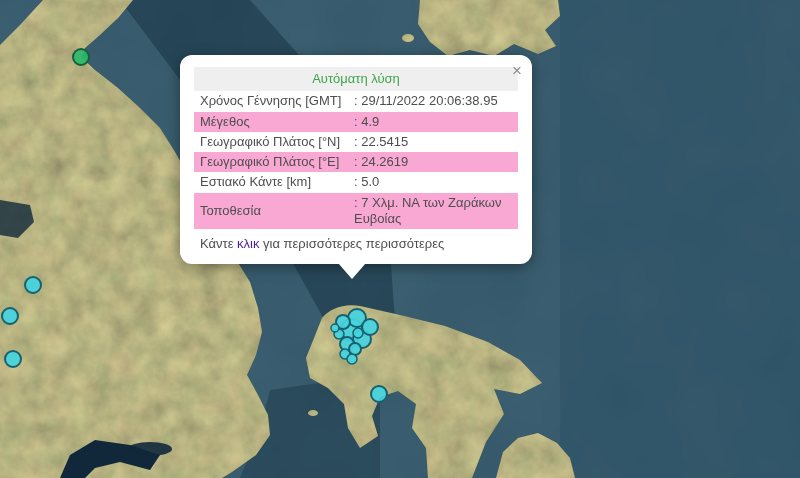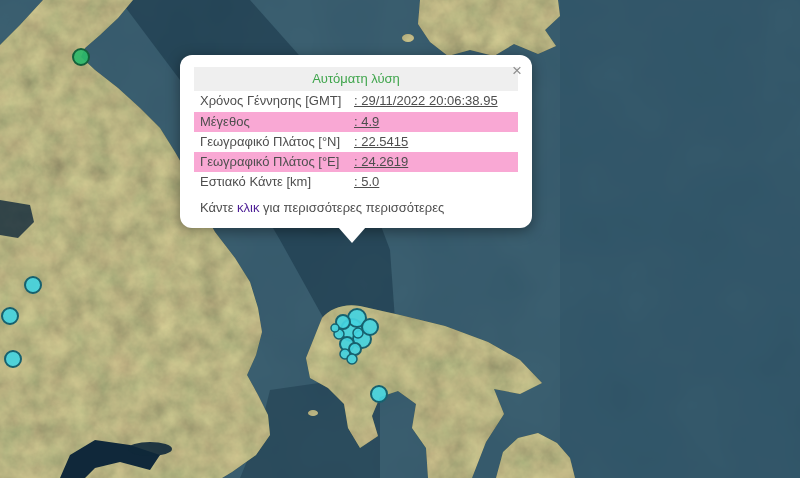--- a/index.html
+++ b/index.html
@@ -29,21 +29,21 @@
     font-size:17px;color:#8f8f8f;cursor:pointer;
     font-family:"Liberation Sans", sans-serif;
   }
   .popup table{width:100%;border-collapse:collapse;}
   .popup td{padding:2px 6px;vertical-align:middle;}
   .popup tr.shaded td{background:#f9a8d4;}
   .popup tr.hdr td{
     background:#efefef;text-align:center;color:#3fa54c;padding:4px 18px;
   }
   .popup td.lbl{width:142px;margin-top:8px;}
-  .popup td.val{white-space:normal;text-decoration:underline;}
+  .popup td.val{white-space:normal;}
   .popup-footer{padding:7px 6px 4px;color:#4e4e4e;}
   .popup-footer a{color:#4c1d95;text-decoration:none;cursor:pointer;text-align:center;}
 </style>
 </head>
 <body>
 
 <div class="stage">
 
   <svg class="map-svg" viewBox="0 0 800 478">
     <defs>
@@ -150,20 +150,24 @@
           <td class="val">: 22.5415</td>
         </tr>
         <tr class="shaded">
           <td class="lbl">Γεωγραφικό Πλάτος [°E]</td>
           <td class="val">: 24.2619</td>
         </tr>
         <tr>
           <td class="lbl">Εστιακό Κάντε [km]</td>
           <td class="val">: 5.0</td>
         </tr>
+        <tr class="shaded">
+          <td class="lbl">Τοποθεσία</td>
+          <td class="val">: 7 Χλμ. ΝΑ των Ζαράκων Ευβοίας</td>
+        </tr>
       </tbody>
     </table>
 
     <div class="popup-footer">
       <span>Κάντε </span><a>κλικ</a><span> για περισσότερες περισσότερες</span>
     </div>
 
     <div class="popup-tail"></div>
   </div>
 </div>

